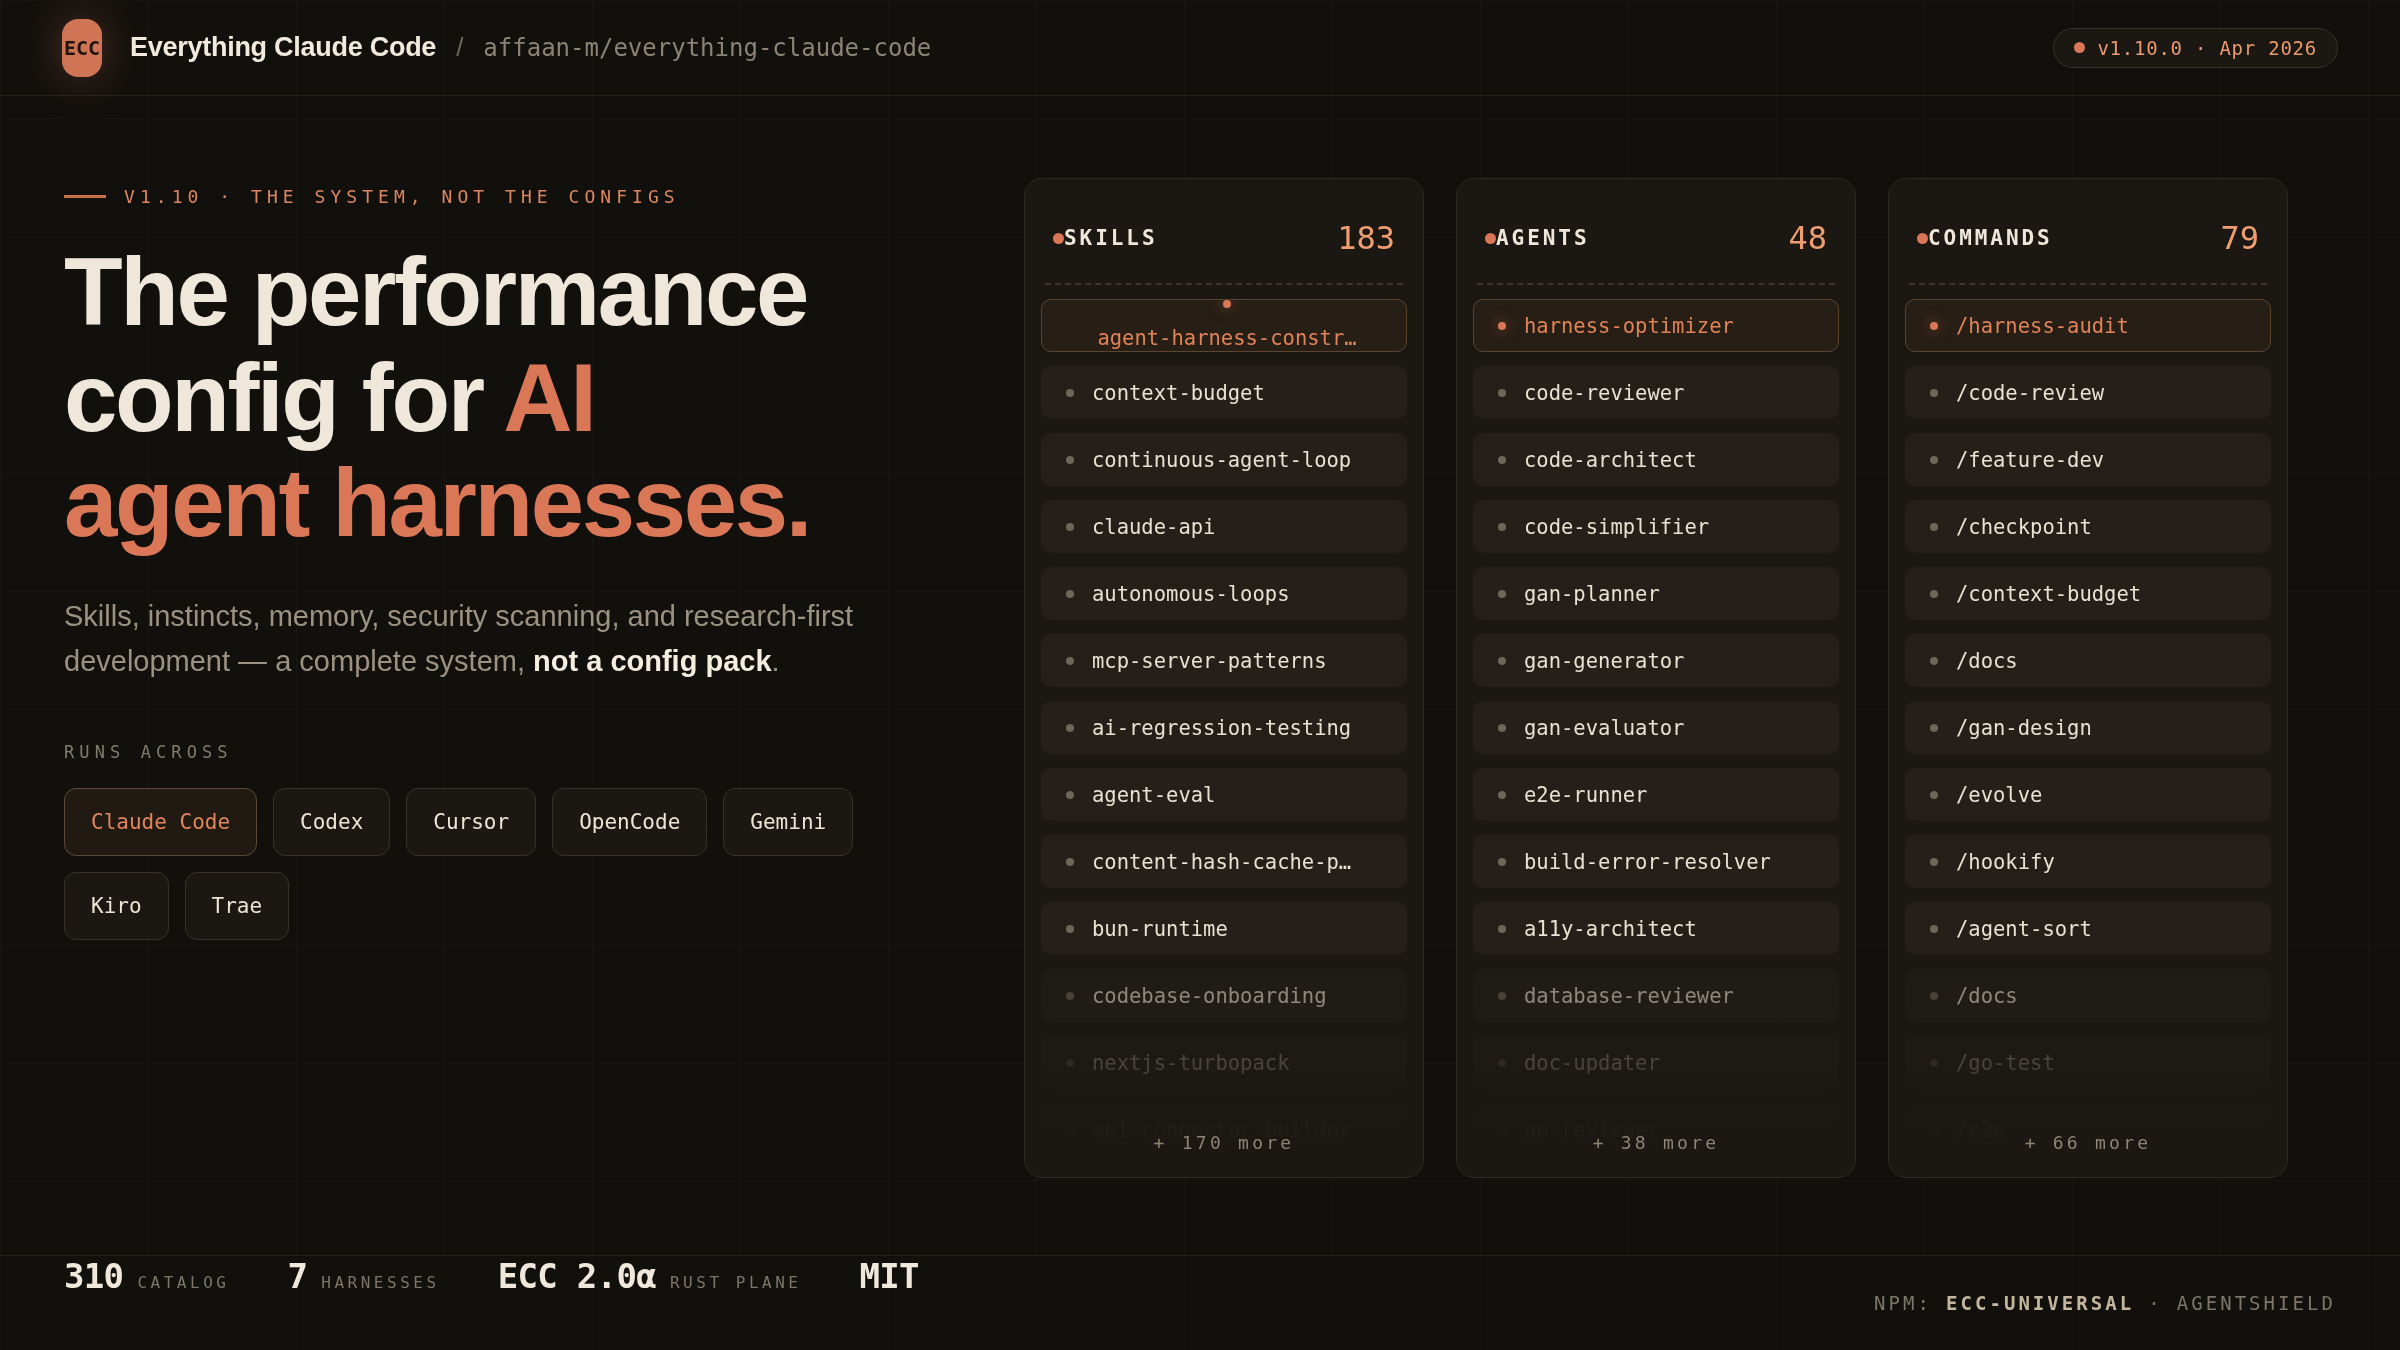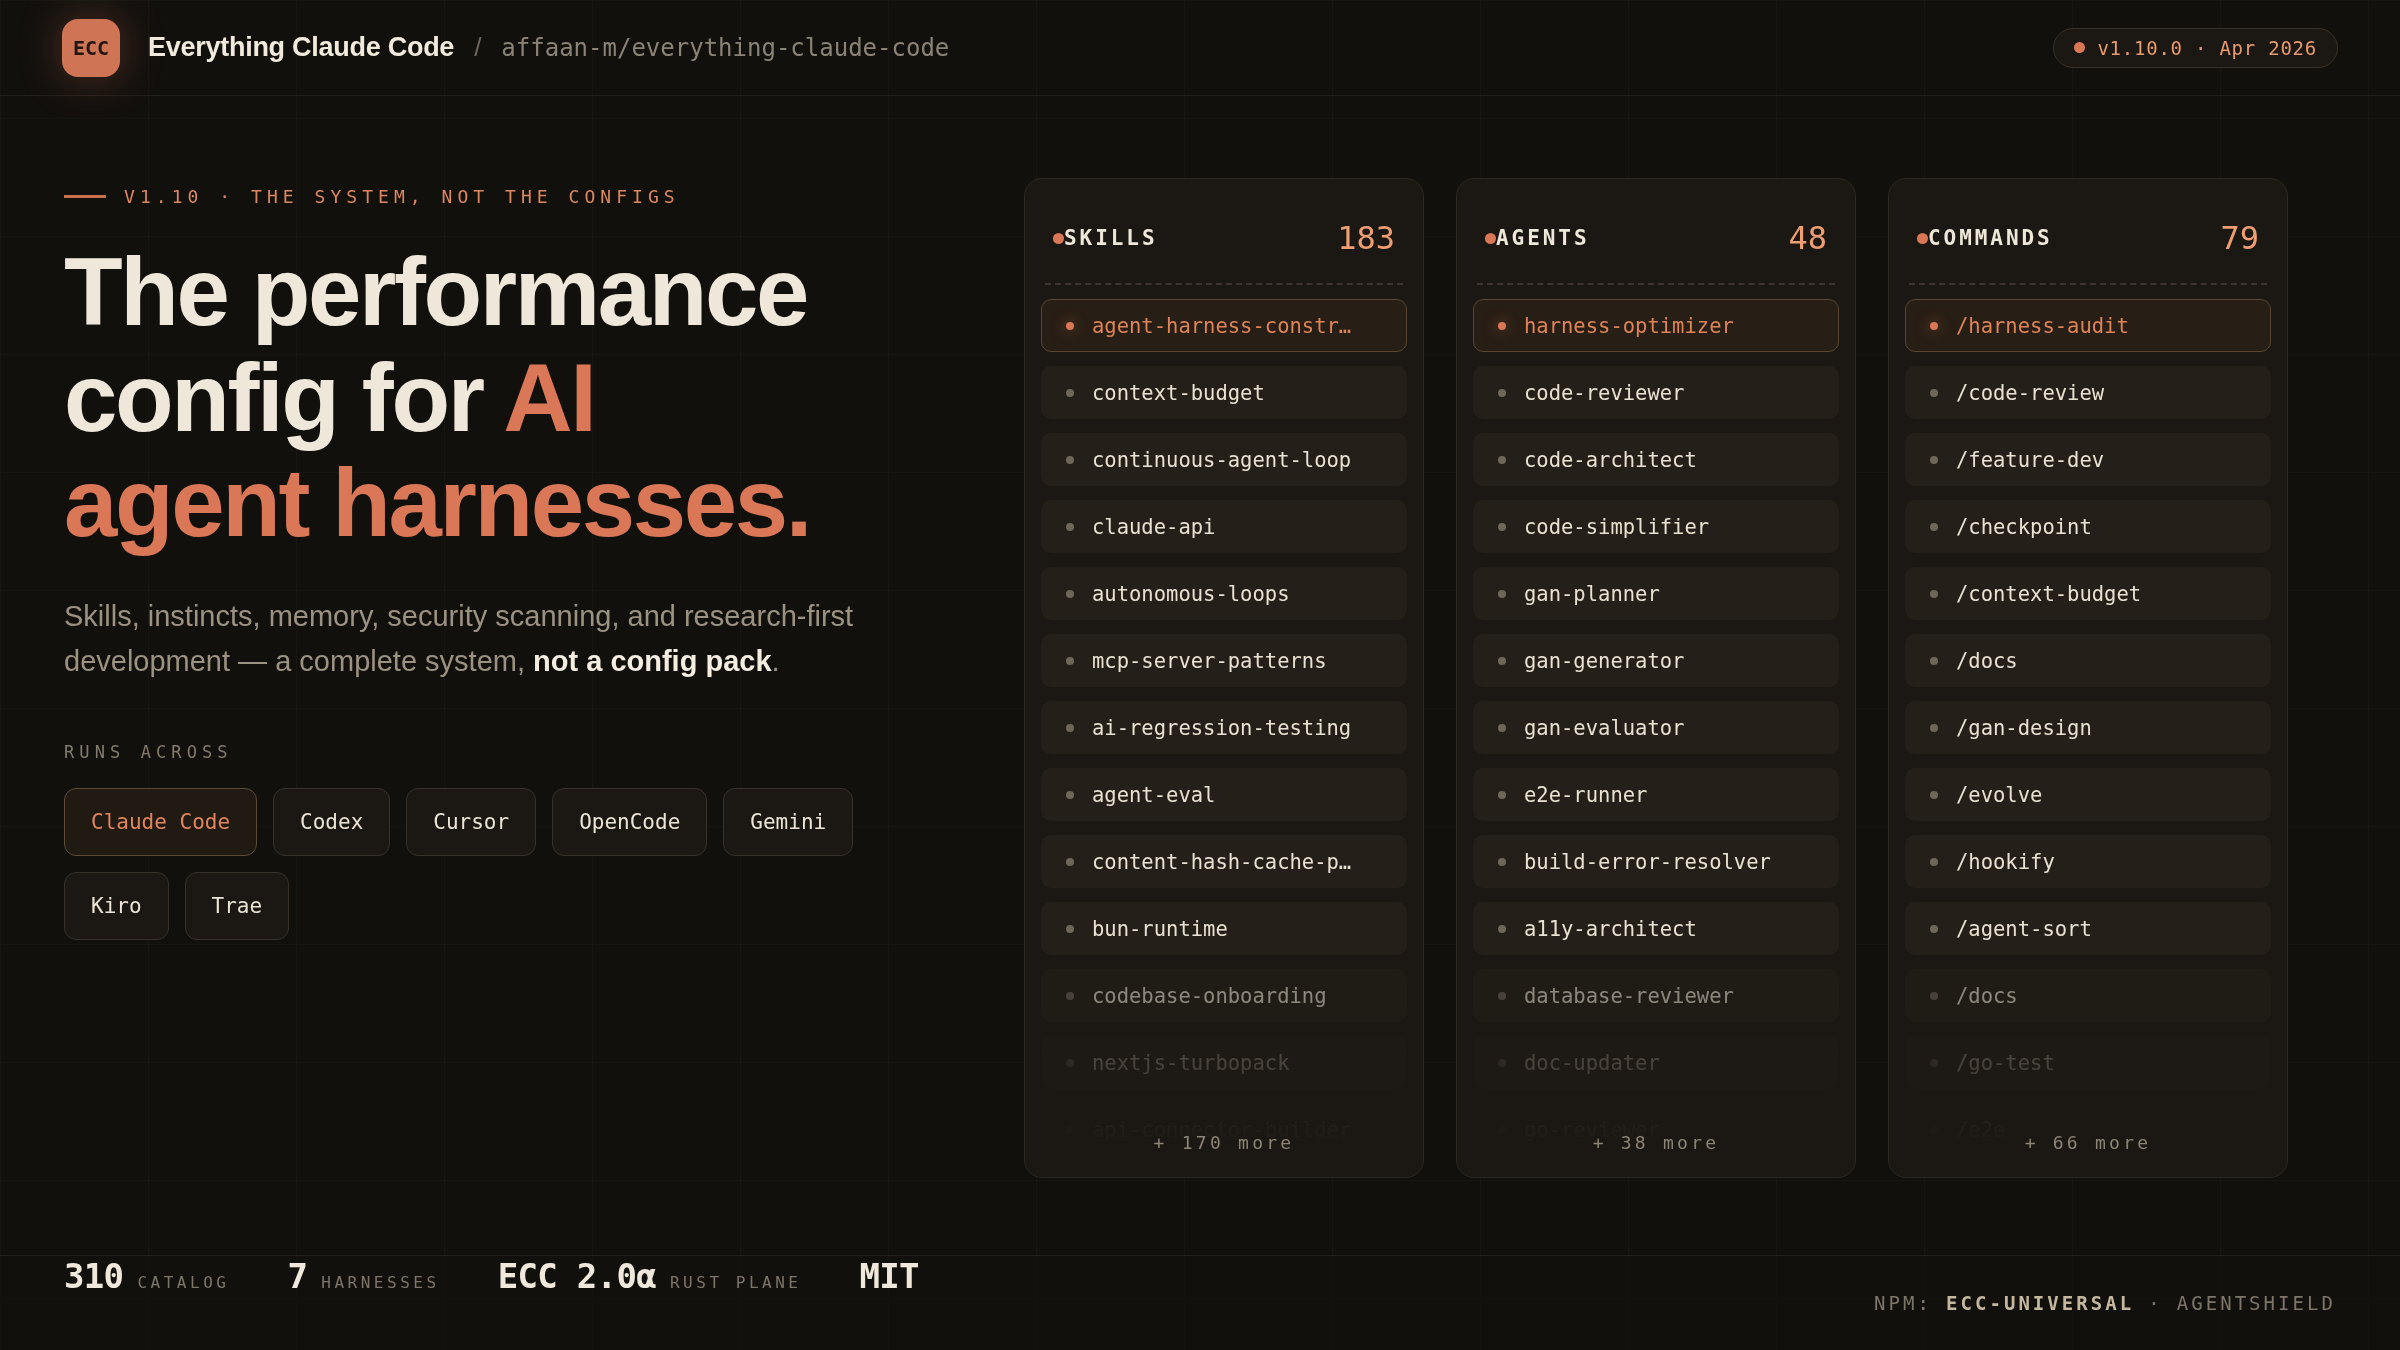--- a/index.html
+++ b/index.html
@@ -19,21 +19,21 @@
     background-size:148px 118px;
   }
   .mono { font-family:"DejaVu Sans Mono","Liberation Mono",monospace; }
 
   
   header {
     height:96px; display:flex; align-items:center;
     padding:0 62px; border-bottom:1px solid #23201a; position:relative; z-index:2;
   }
   .logo {
-    width:58px; height:58px; border-radius:16px; background:#cf7455;
+    width:40px; height:58px; border-radius:16px; background:#cf7455;
     display:flex; align-items:center; justify-content:center;
     font-family:"DejaVu Sans Mono","Liberation Mono",monospace;
     font-size:20px; font-weight:bold; color:#201511;
     box-shadow:0 0 42px rgba(207,116,85,.35);
   }
   .app-title { margin-left:28px; font-size:27px; font-weight:bold; letter-spacing:-.01em; color:#f2ebdd; }
   .crumb-sep { margin:0 20px; color:#6d665a; font-size:26px; }
   .repo { font-family:"DejaVu Sans Mono","Liberation Mono",monospace; font-size:24px; color:#8b8activity475; color:#8b8375; }
   .version-pill {
     margin-left:auto; height:40px; display:flex; align-items:center; gap:12px;
@@ -159,21 +159,21 @@
 
   <section class="cards" id="cards">
       <div class="card">
     <div class="card-head">
       <span class="dot"></span>
       <span class="card-title">SKILLS</span>
       <span class="card-count">183</span>
     </div>
     <hr class="card-divider">
     <div class="list">
-          <div class="item selected" style="opacity: 1;">
+          <div class="item selected" style="opacity: 1; flex-direction: column;">
     <span class="idot"></span>
     <span class="item-label">agent-harness-constr…</span>
   </div>
           <div class="item" style="opacity: 1;">
     <span class="idot"></span>
     <span class="item-label">context-budget</span>
   </div>
           <div class="item" style="opacity: 1;">
     <span class="idot"></span>
     <span class="item-label">continuous-agent-loop</span>

